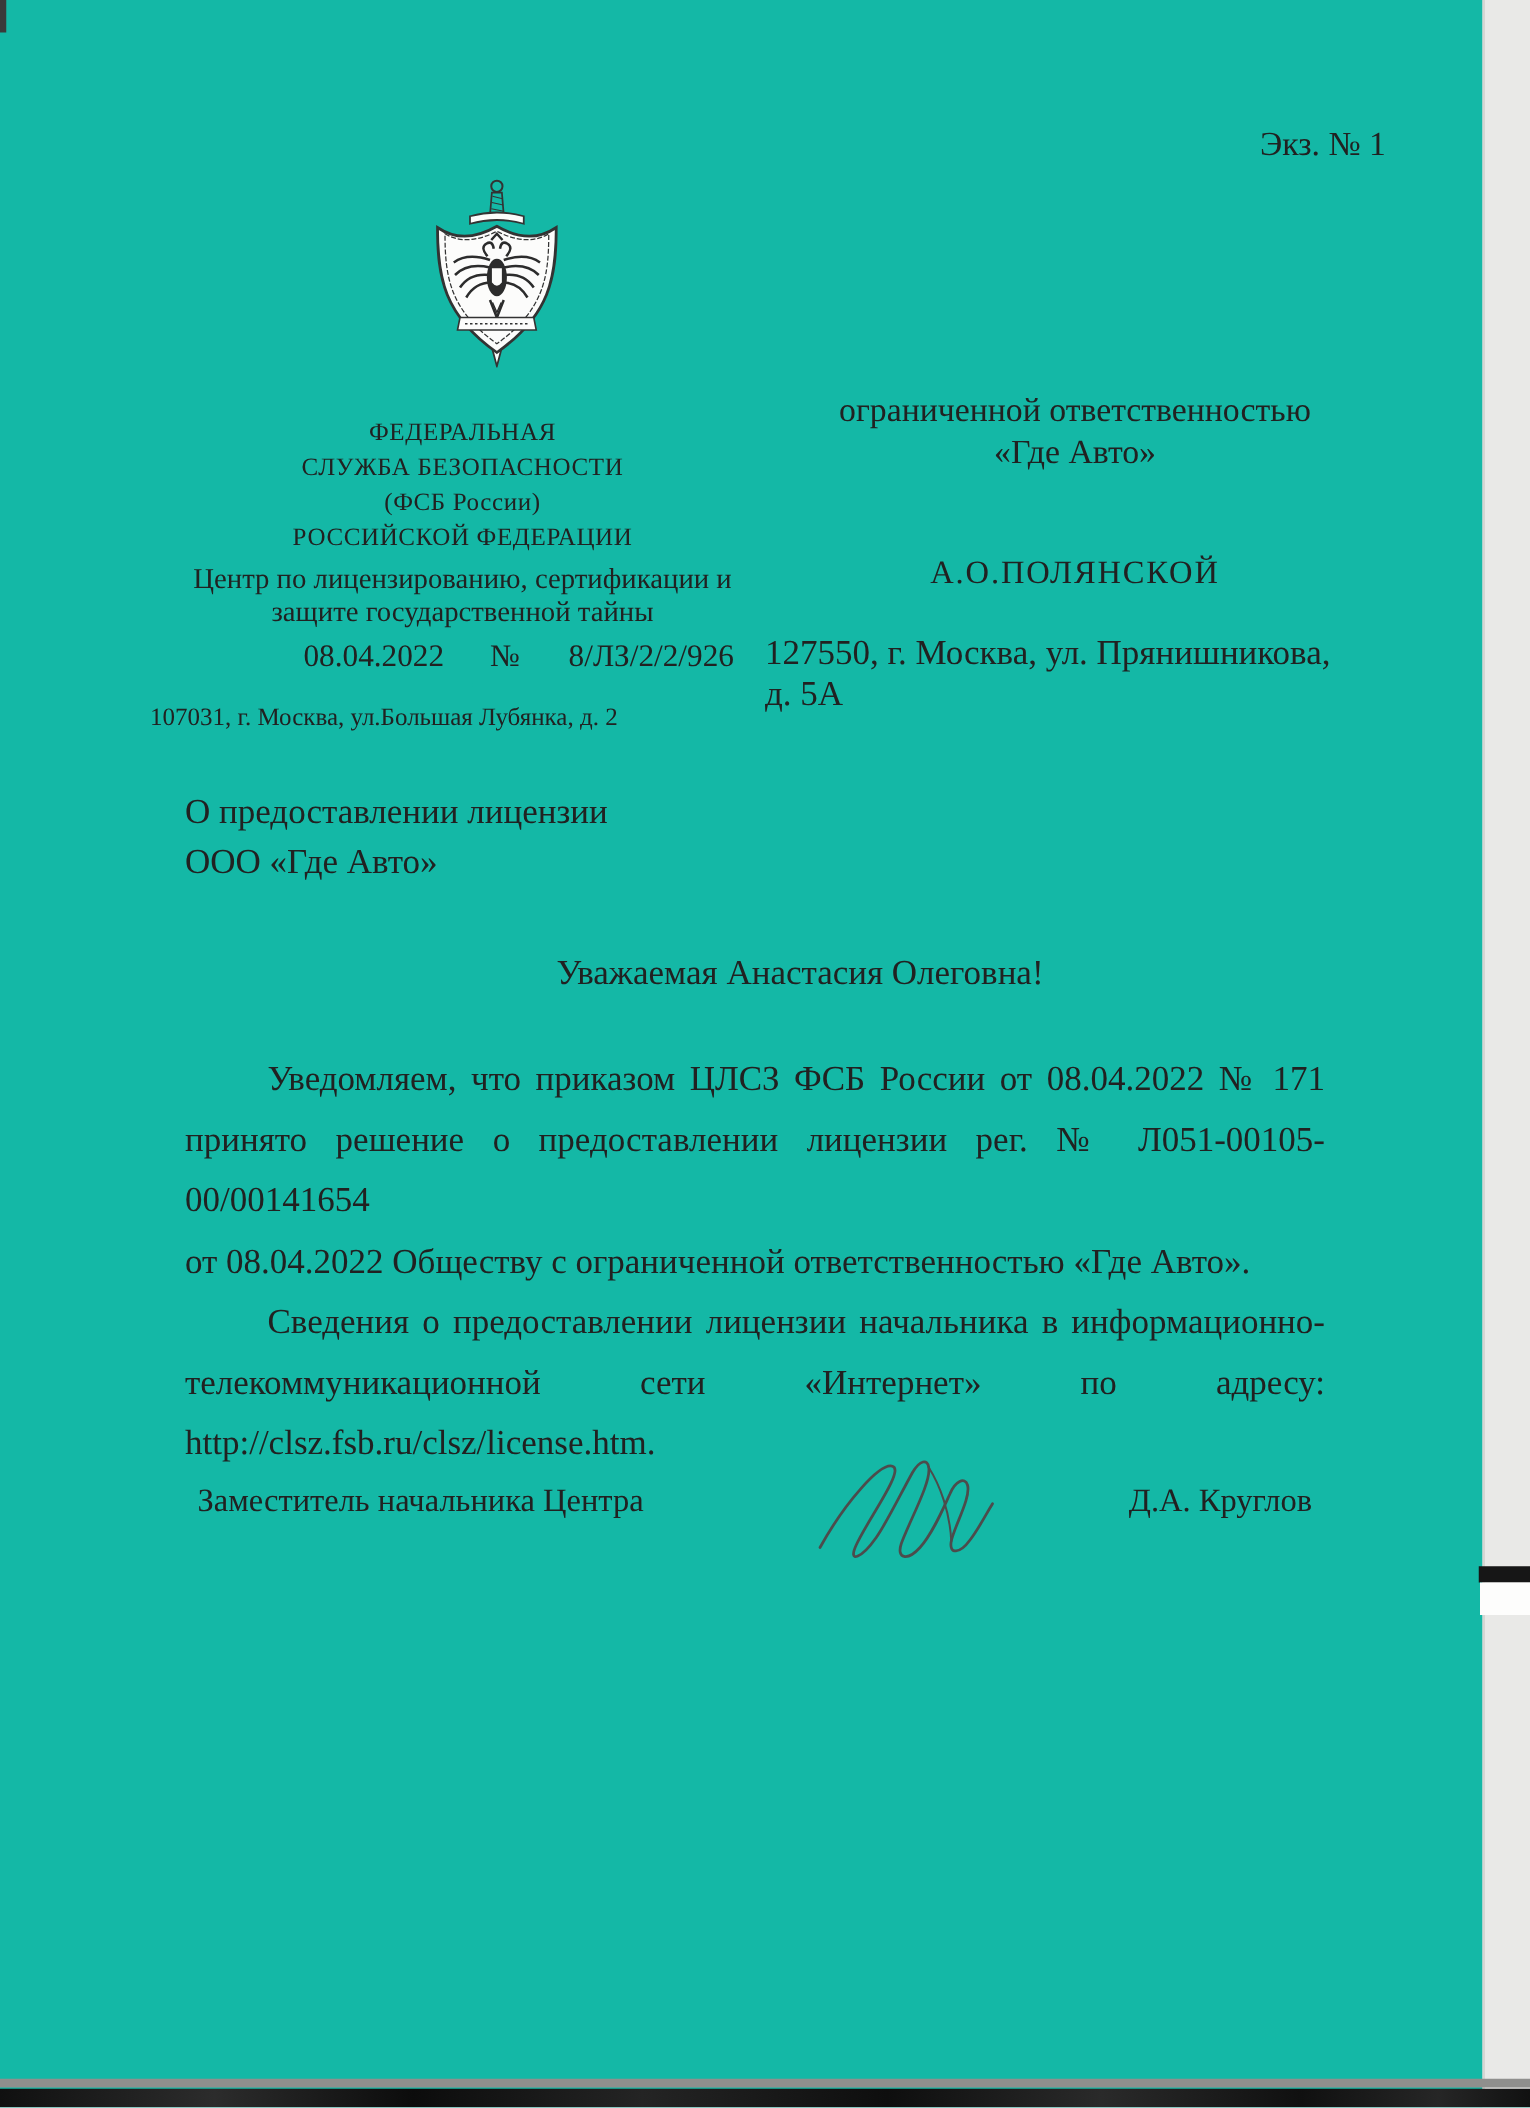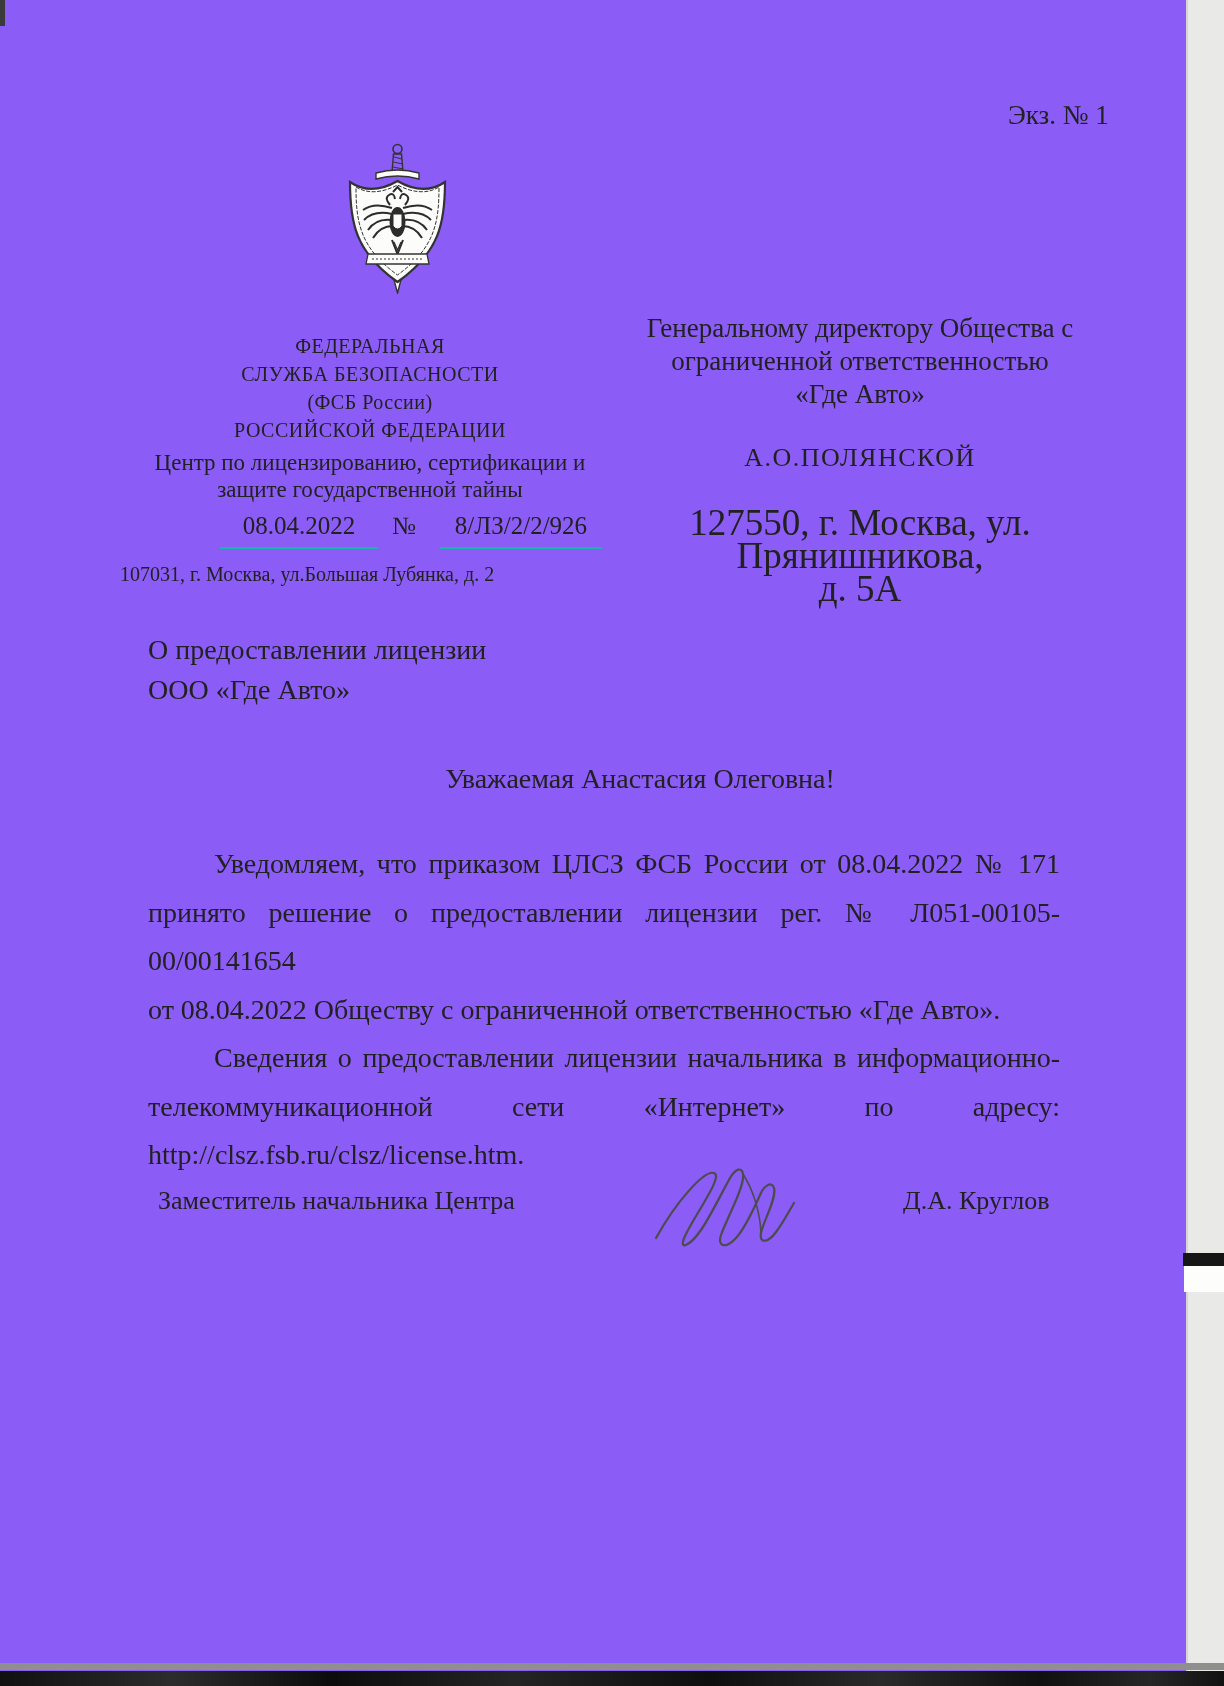--- a/index.html
+++ b/index.html
@@ -1,20 +1,20 @@
 <!DOCTYPE html>
 <html><head>
 <meta charset="utf-8">
 <style>
   html, body { margin: 0; padding: 0; background: #ffffff; }
   .page {
     position: relative;
     width: 1224px;
     height: 1686px;
-    background: #8b5cf6;
+    background: #14b8a6;
     font-family: "Liberation Serif", "DejaVu Serif", serif;
     color: #212121;
     overflow: hidden;
   }
   .abs { position: absolute; }
 
   .copy-num { left: 1008px; top: 100px; font-size: 27px; }
 
   .emblem { left: 330px; top: 142px; }
 
@@ -42,21 +42,21 @@
   .rcpt-lines {
     left: 612px; top: 312px; width: 496px;
     text-align: center; font-size: 27px; line-height: 33px;
   }
   .rcpt-name {
     left: 612px; top: 443px; width: 496px;
     text-align: center; font-size: 26px; letter-spacing: 1.5px;
   }
   .rcpt-addr {
     left: 612px; top: 506px; width: 496px;
-    text-align: center; font-size: 37px; line-height: 33px;
+    text-align: left; font-size: 28px; line-height: 33px;
   }
 
   .subject { left: 148px; top: 630px; width: 520px; font-size: 28px; line-height: 40px; }
 
   .salutation { left: 200px; top: 763px; width: 880px; text-align: center; font-size: 28px; }
 
   .body-text {
     left: 148px; top: 840px; width: 912px;
     font-size: 28px; line-height: 48.5px;
   }
@@ -130,21 +130,20 @@
     <div>защите государственной тайны</div>
   </div>
 
   <div class="abs dn-date">08.04.2022</div>
   <div class="abs dn-no">№</div>
   <div class="abs dn-num">8/ЛЗ/2/2/926</div>
 
   <div class="abs lh-addr">107031, г. Москва, ул.Большая Лубянка, д. 2</div>
 
   <div class="abs rcpt-lines">
-    <div>Генеральному директору Общества с</div>
     <div>ограниченной ответственностью</div>
     <div>«Где Авто»</div>
   </div>
   <div class="abs rcpt-name">А.О.ПОЛЯНСКОЙ</div>
   <div class="abs rcpt-addr">
     <div>127550, г. Москва, ул. Прянишникова,</div>
     <div>д. 5А</div>
   </div>
 
   <div class="abs subject">

